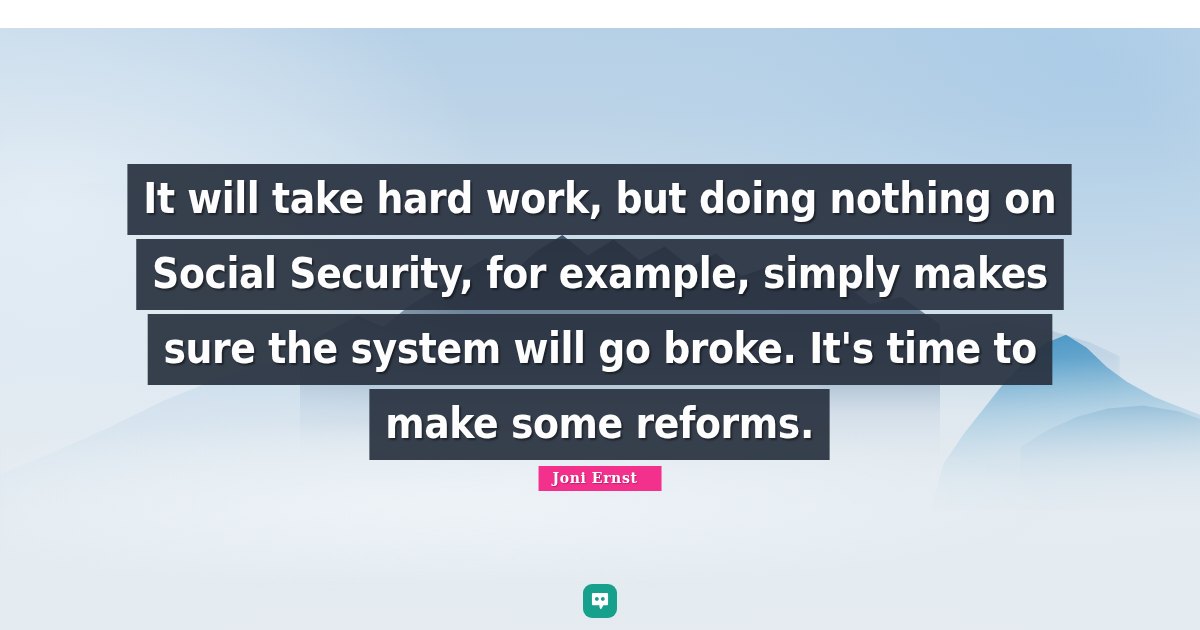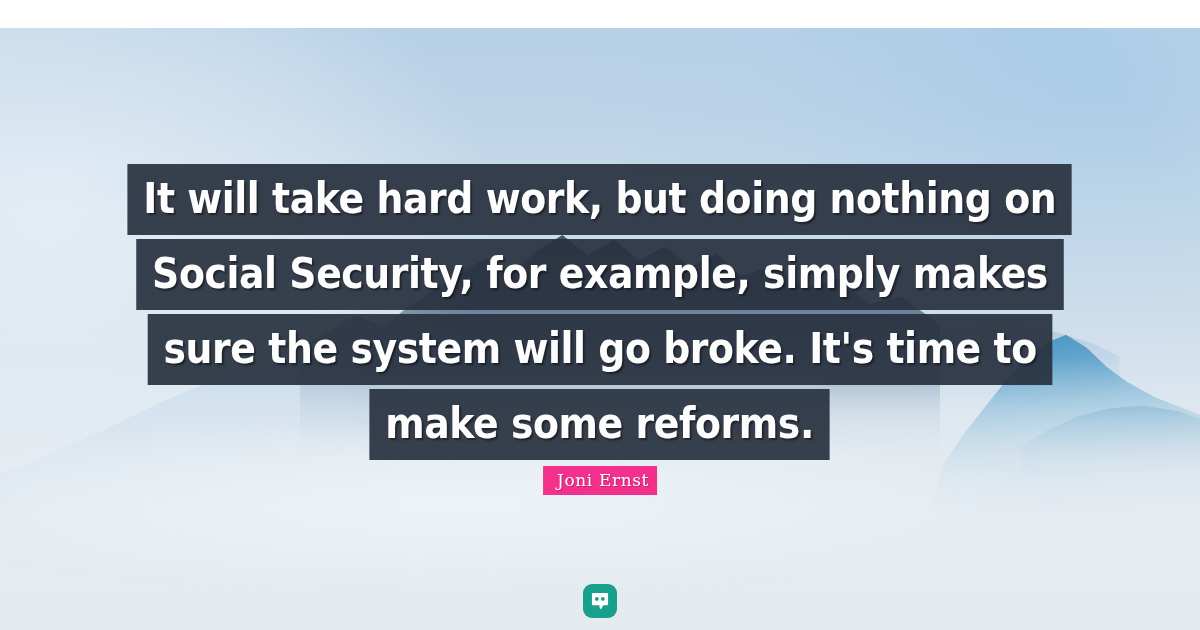--- a/index.html
+++ b/index.html
@@ -174,24 +174,24 @@
 
   
   #author-badge {
     position: absolute;
     left: 50%;
     transform: translateX(-50%);
     top: 438px;
     background: #f4308d;
     color: #ffffff;
     font-family: "DejaVu Serif", serif;
-    font-size: 17px;
-    font-weight: 400;
+    font-size: 14px;
+    font-weight: 700;
     letter-spacing: 0.6px;
-    padding: 4px 8px 5px 14px;
+    padding: 4px 24px 5px 14px;
     white-space: nowrap;
     text-shadow: 1px 1px 1px rgba(0,0,0,0.25);
   }
 
   
   #brand {
     position: absolute;
     left: 50%;
     transform: translateX(-50%);
     top: 556px;

